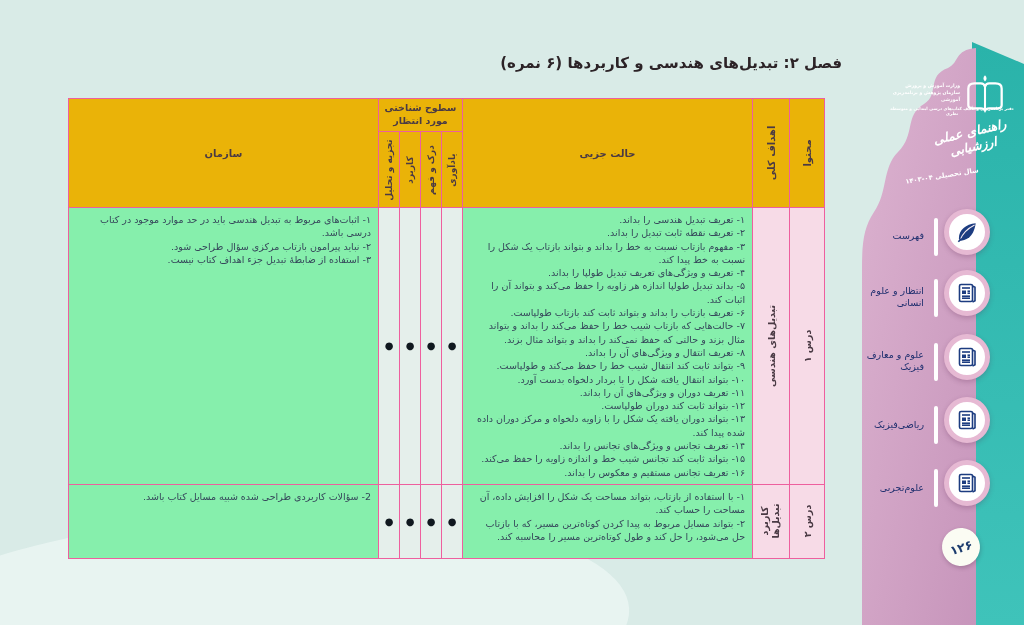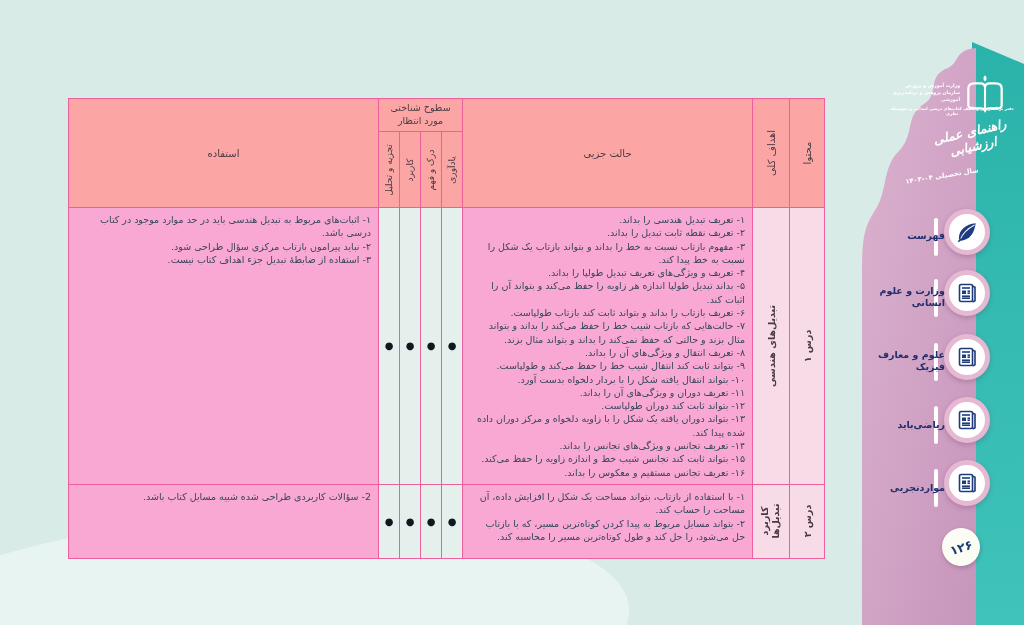--- a/index.html
+++ b/index.html
@@ -17,39 +17,39 @@
   .title {
     position:absolute; top:54px; right:182px; direction:rtl;
     font-size:15px; font-weight:bold; color:#2c2327; letter-spacing:0;
   }
   
   .tbl-wrap { position:absolute; top:98px; left:68px; }
   table { border-collapse:collapse; table-layout:fixed; direction:rtl; width:756px; }
   col.c-content { width:35px; } col.c-goal { width:37px; } col.c-obj { width:290px; }
   col.c-lvl { width:21px; } col.c-notes { width:310px; }
   th, td { border:1.5px solid #ee5f9e; overflow:hidden; }
-  th { background:#fca5a5; color:#4a3a44; font-weight:normal; }
+  th { background:#eab308; color:#4a3a44; font-weight:bold; }
   .h-group { height:33px; font-size:9.5px; line-height:1.35; white-space:pre-line; text-align:center; vertical-align:middle; }
   .h-main  { font-size:10px; text-align:center; vertical-align:middle; }
   .h-sub   { height:76px; position:relative; }
   .vcell   { position:relative; }
   .vtext {
     position:absolute; top:50%; left:50%;
     transform:translate(-50%,-50%) rotate(-90deg);
     white-space:nowrap; display:inline-block;
   }
   .vwrap {
     position:absolute; top:50%; left:50%; width:66px;
     transform:translate(-50%,-50%) rotate(-90deg);
     white-space:normal; text-align:center; line-height:1.15; display:inline-block;
   }
   .h-sub .vtext { font-size:9px; color:#4a3a44; }
   td.pinkcell { background:#f7dbe7; color:#4a3a44; font-weight:bold; font-size:9.5px; }
   td.textcell {
-    background:#f9a8d4; color:#35465a; vertical-align:top;
+    background:#86efac; color:#35465a; vertical-align:top;
     padding:5px 7px; font-size:9.5px; line-height:1.4;
     text-align:right; white-space:pre-line;
   }
   td.dotcell { background:#e5efeb; text-align:center; vertical-align:middle; font-size:10px; color:#10181f; }
   tr.r1 { height:274px; } tr.r2 { height:74px; }
   
   .sidebar-svg { position:absolute; top:0; right:0; }
   .ministry-logo { position:absolute; left:960px; top:74px; }
   .ministry-lines {
     position:absolute; left:892px; top:83px; width:68px; direction:rtl;
@@ -71,22 +71,22 @@
   .nav-ring {
     position:absolute; width:46px; height:46px; border-radius:50%;
     background:#fff; border:5px solid #e6b9d3;
     box-shadow:0 2px 5px rgba(90,40,80,0.25);
     display:flex; align-items:center; justify-content:center;
   }
   .nav-bar {
     position:absolute; width:4px; height:38px; background:#fff; border-radius:2px;
   }
   .nav-label {
-    position:absolute; right:79px; width:78px; direction:rtl; text-align:right;
-    color:#1f2f6e; font-size:9.5px; font-weight:bold; line-height:1.25;
+    position:absolute; right:100px; width:78px; direction:rtl; text-align:right;
+    color:#1f2f6e; font-size:9.5px; font-weight:normal; line-height:1.25;
   }
   .page-badge {
     position:absolute; left:942px; top:528px; width:38px; height:38px;
     background:#fbfcf3; border-radius:50%; transform:rotate(-18deg);
     display:flex; align-items:center; justify-content:center;
     color:#1c3c6e; font-size:12.5px; font-weight:bold;
     box-shadow:0 2px 4px rgba(60,30,60,0.25);
   }
 </style>
 </head>
@@ -141,21 +141,21 @@
       <rect x="4.5" y="3.5" width="13" height="17" rx="1.5"></rect>
       <path d="M17.5 5 l2.5 1.2 v13.6 l-2.5 1.2"></path>
       <line x1="7" y1="7" x2="15" y2="7"></line>
       <rect x="7" y="9.5" width="4" height="3.5" fill="#1c3c80" stroke="none"></rect>
       <line x1="12.5" y1="10.2" x2="15" y2="10.2"></line>
         <line x1="12.5" y1="12.2" x2="15" y2="12.2"></line>
       <line x1="7" y1="15.2" x2="15" y2="15.2"></line>
         <line x1="7" y1="17.2" x2="15" y2="17.2"></line>
     </svg>
   </div>
-  <div class="nav-label" style="top:285px;">وزارت و علوم انسانی</div>
+  <div class="nav-label" style="top:285px;">انتظار و علوم انسانی</div>
 
   <div class="nav-bar" style="left:934px; top:343px;"></div>
   <div class="nav-ring" style="left:944px; top:334px;">
     <svg width="24" height="24" viewBox="0 0 24 24" fill="none" stroke="#1c3c80" stroke-width="1.6">
       <rect x="4.5" y="3.5" width="13" height="17" rx="1.5"></rect>
       <path d="M17.5 5 l2.5 1.2 v13.6 l-2.5 1.2"></path>
       <line x1="7" y1="7" x2="15" y2="7"></line>
       <rect x="7" y="9.5" width="4" height="3.5" fill="#1c3c80" stroke="none"></rect>
       <line x1="12.5" y1="10.2" x2="15" y2="10.2"></line>
         <line x1="12.5" y1="12.2" x2="15" y2="12.2"></line>
@@ -171,39 +171,40 @@
       <rect x="4.5" y="3.5" width="13" height="17" rx="1.5"></rect>
       <path d="M17.5 5 l2.5 1.2 v13.6 l-2.5 1.2"></path>
       <line x1="7" y1="7" x2="15" y2="7"></line>
       <rect x="7" y="9.5" width="4" height="3.5" fill="#1c3c80" stroke="none"></rect>
       <line x1="12.5" y1="10.2" x2="15" y2="10.2"></line>
         <line x1="12.5" y1="12.2" x2="15" y2="12.2"></line>
       <line x1="7" y1="15.2" x2="15" y2="15.2"></line>
         <line x1="7" y1="17.2" x2="15" y2="17.2"></line>
     </svg>
   </div>
-  <div class="nav-label" style="top:419px;">ریاضی‌باید</div>
+  <div class="nav-label" style="top:419px;">ریاضی‌فیزیک</div>
 
   <div class="nav-bar" style="left:934px; top:469px;"></div>
   <div class="nav-ring" style="left:944px; top:460px;">
     <svg width="24" height="24" viewBox="0 0 24 24" fill="none" stroke="#1c3c80" stroke-width="1.6">
       <rect x="4.5" y="3.5" width="13" height="17" rx="1.5"></rect>
       <path d="M17.5 5 l2.5 1.2 v13.6 l-2.5 1.2"></path>
       <line x1="7" y1="7" x2="15" y2="7"></line>
       <rect x="7" y="9.5" width="4" height="3.5" fill="#1c3c80" stroke="none"></rect>
       <line x1="12.5" y1="10.2" x2="15" y2="10.2"></line>
         <line x1="12.5" y1="12.2" x2="15" y2="12.2"></line>
       <line x1="7" y1="15.2" x2="15" y2="15.2"></line>
         <line x1="7" y1="17.2" x2="15" y2="17.2"></line>
     </svg>
   </div>
-  <div class="nav-label" style="top:482px;">موارد‌تجربی</div>
+  <div class="nav-label" style="top:482px;">علوم‌تجربی</div>
 
   <div class="page-badge">۱۲۶</div>
 
+  <div class="title">فصل ۲: تبدیل‌های هندسی و کاربردها (۶ نمره)</div>
 
   <div class="tbl-wrap">
     <table>
       <colgroup>
         <col class="c-content">
           <col class="c-goal">
           <col class="c-obj">
         <col class="c-lvl">
           <col class="c-lvl">
           <col class="c-lvl">
@@ -214,21 +215,21 @@
           <tr>
         <th rowspan="2" class="vcell">
           <span class="vtext h-main">محتوا</span>
         </th>
         <th rowspan="2" class="vcell">
           <span class="vtext h-main">اهداف کلی</span>
         </th>
         <th rowspan="2" class="h-main">حالت جزیی</th>
         <th colspan="4" class="h-group">سطوح شناختی
 مورد انتظار</th>
-        <th rowspan="2" class="h-main">استفاده</th>
+        <th rowspan="2" class="h-main">سازمان</th>
       </tr>
       <tr>
         <th class="h-sub vcell">
           <span class="vtext">یادآوری</span>
         </th>
         <th class="h-sub vcell">
           <span class="vtext">درک و فهم</span>
         </th>
         <th class="h-sub vcell">
           <span class="vtext">کاربرد</span>

